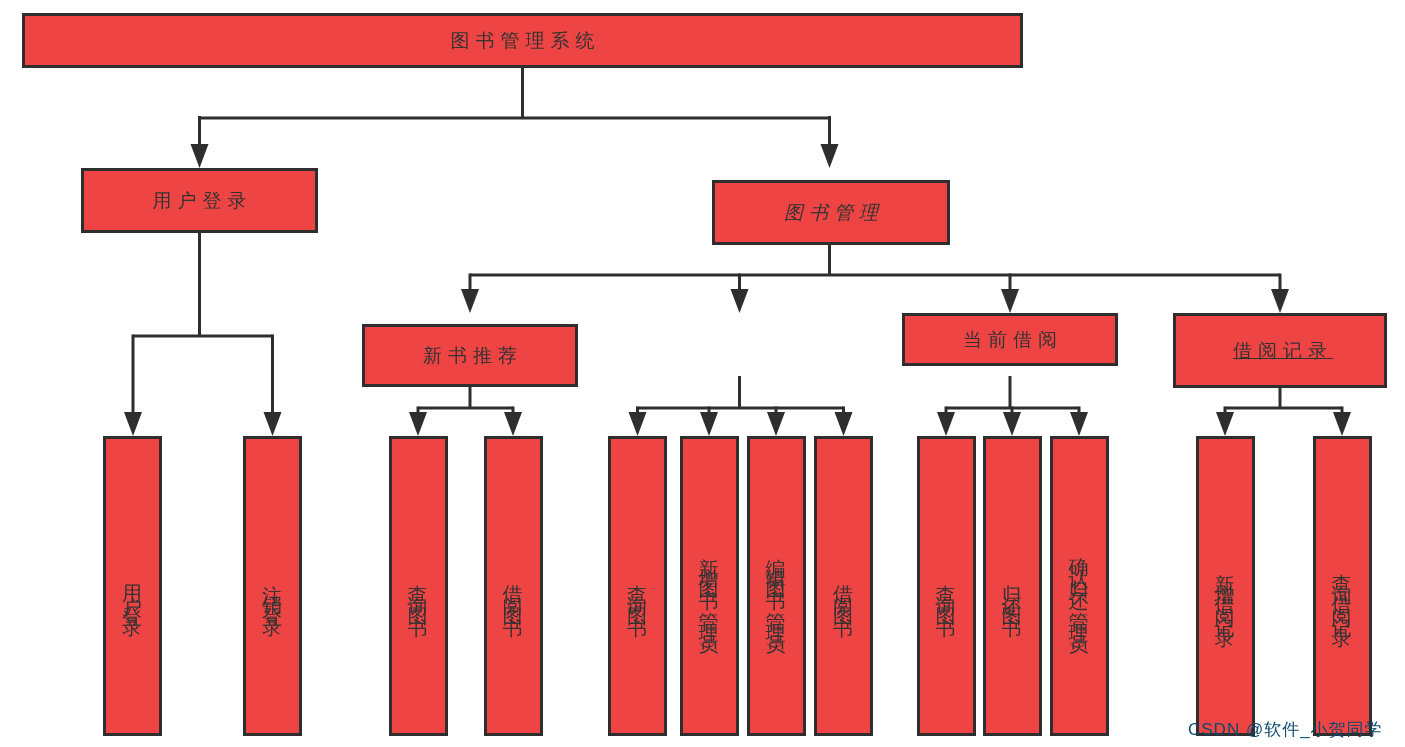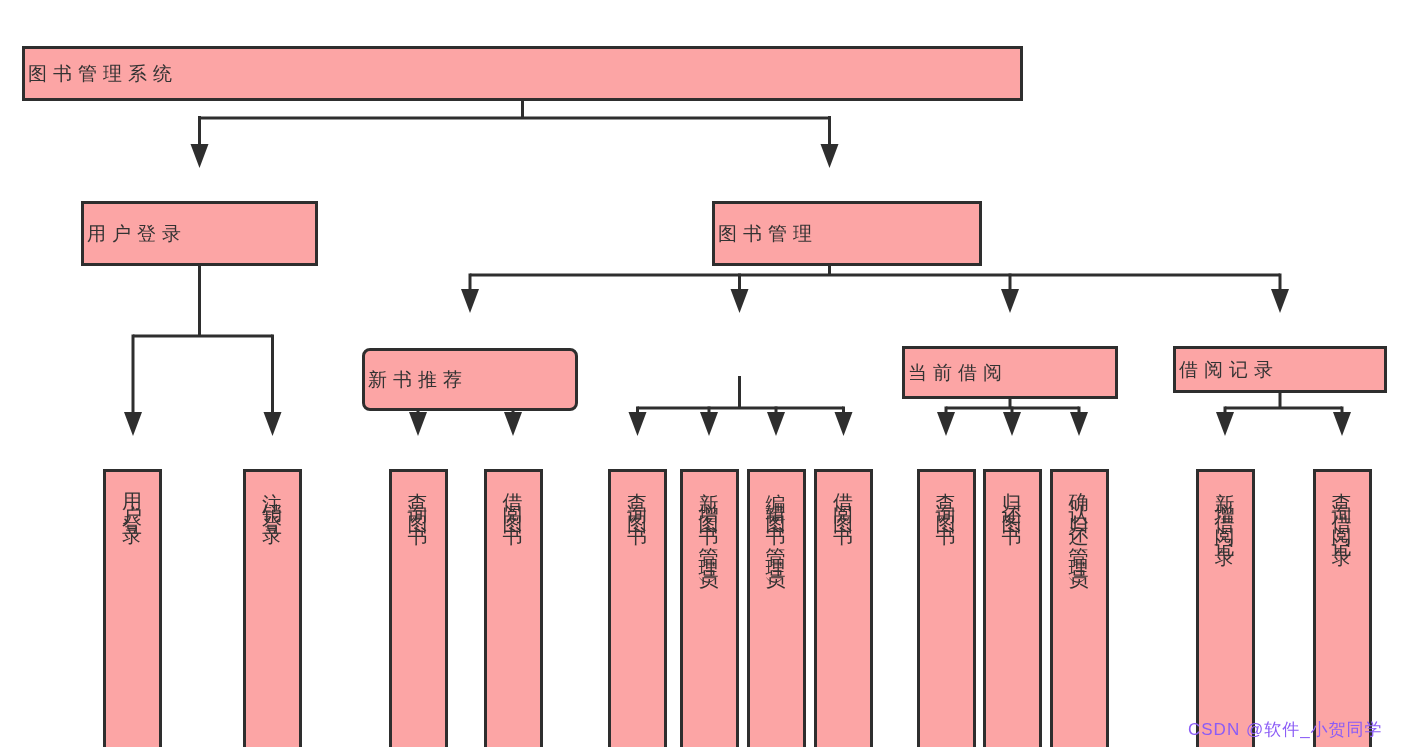--- a/index.html
+++ b/index.html
@@ -16,27 +16,26 @@
     position: absolute;
     left: 0; top: 0;
     width: 1405px; height: 747px;
     z-index: 1;
   }
   .connectors line { stroke: #2e2e2e; stroke-width: 3; }
   .connectors polygon { fill: #2e2e2e; stroke: none; }
   .node {
     position: absolute;
     box-sizing: border-box;
-    background: #fca5a5;
+    background: #ef4444;
     border: 3px solid #2e2e2e;
     display: flex;
     align-items: center;
-    justify-content: flex-start;
+    justify-content: center;
     z-index: 2;
-    margin-top: 33px;
   }
   .hnode {
     font-size: 19px;
     letter-spacing: 6px;
     line-height: 1;
     white-space: nowrap;
   }
   .hnode .lbl { transform: translateX(3px); }
   .vnode {
     width: 59px;
@@ -44,25 +43,25 @@
     writing-mode: vertical-rl;
     text-orientation: mixed;
     font-size: 20px;
     letter-spacing: 11px;
     line-height: 1;
   }
   .vnode .lbl { transform: translateY(5px); }
   
   .n-root  { left: 22px;   top: 13px;  width: 1001px; height: 55px; }
   .n-login { left: 81px;   top: 168px; width: 237px;  height: 65px; }
-  .n-mgmt  { left: 712px;  top: 168px; width: 270px;  height: 65px; }
-  .n-newb  { left: 362px;  top: 315px; width: 216px;  height: 63px; border-radius: 8px; }
+  .n-mgmt  { left: 712px;  top: 180px; width: 238px;  height: 65px; font-style: italic; }
+  .n-newb  { left: 362px;  top: 324px; width: 216px;  height: 63px; }
   .n-borr  { left: 632px;  top: 313px; width: 215px;  height: 63px; }
   .n-curr  { left: 902px;  top: 313px; width: 216px;  height: 53px; }
-  .n-recs  { left: 1173px; top: 313px; width: 214px;  height: 47px; }
+  .n-recs  { left: 1173px; top: 313px; width: 214px;  height: 75px; text-decoration: underline; }
   
   .l-a1 { left: 103px;    top: 436px; }
   .l-a2 { left: 243px;    top: 436px; }
   .l-b1 { left: 388.5px;  top: 436px; }
   .l-b2 { left: 483.5px;  top: 436px; }
   .l-c1 { left: 608px;    top: 436px; }
   .l-c2 { left: 679.5px;  top: 436px; }
   .l-c3 { left: 746.5px;  top: 436px; }
   .l-c4 { left: 814px;    top: 436px; }
   .l-d1 { left: 916.5px;  top: 436px; }
@@ -70,21 +69,21 @@
   .l-d3 { left: 1049.5px; top: 436px; }
   .l-e1 { left: 1195.5px; top: 436px; }
   .l-e2 { left: 1312.5px; top: 436px; }
   .watermark {
     position: absolute;
     left: 1188px;
     top: 718px;
     z-index: 3;
     font-size: 17px;
     letter-spacing: 1px;
-    color: #8b5cf6;
+    color: #0c4a6e;
     white-space: nowrap;
   }
 </style>
 </head>
 <body>
 
 <div class="stage">
 
   <svg class="connectors" viewBox="0 0 1405 747" xmlns="http://www.w3.org/2000/svg">
 

